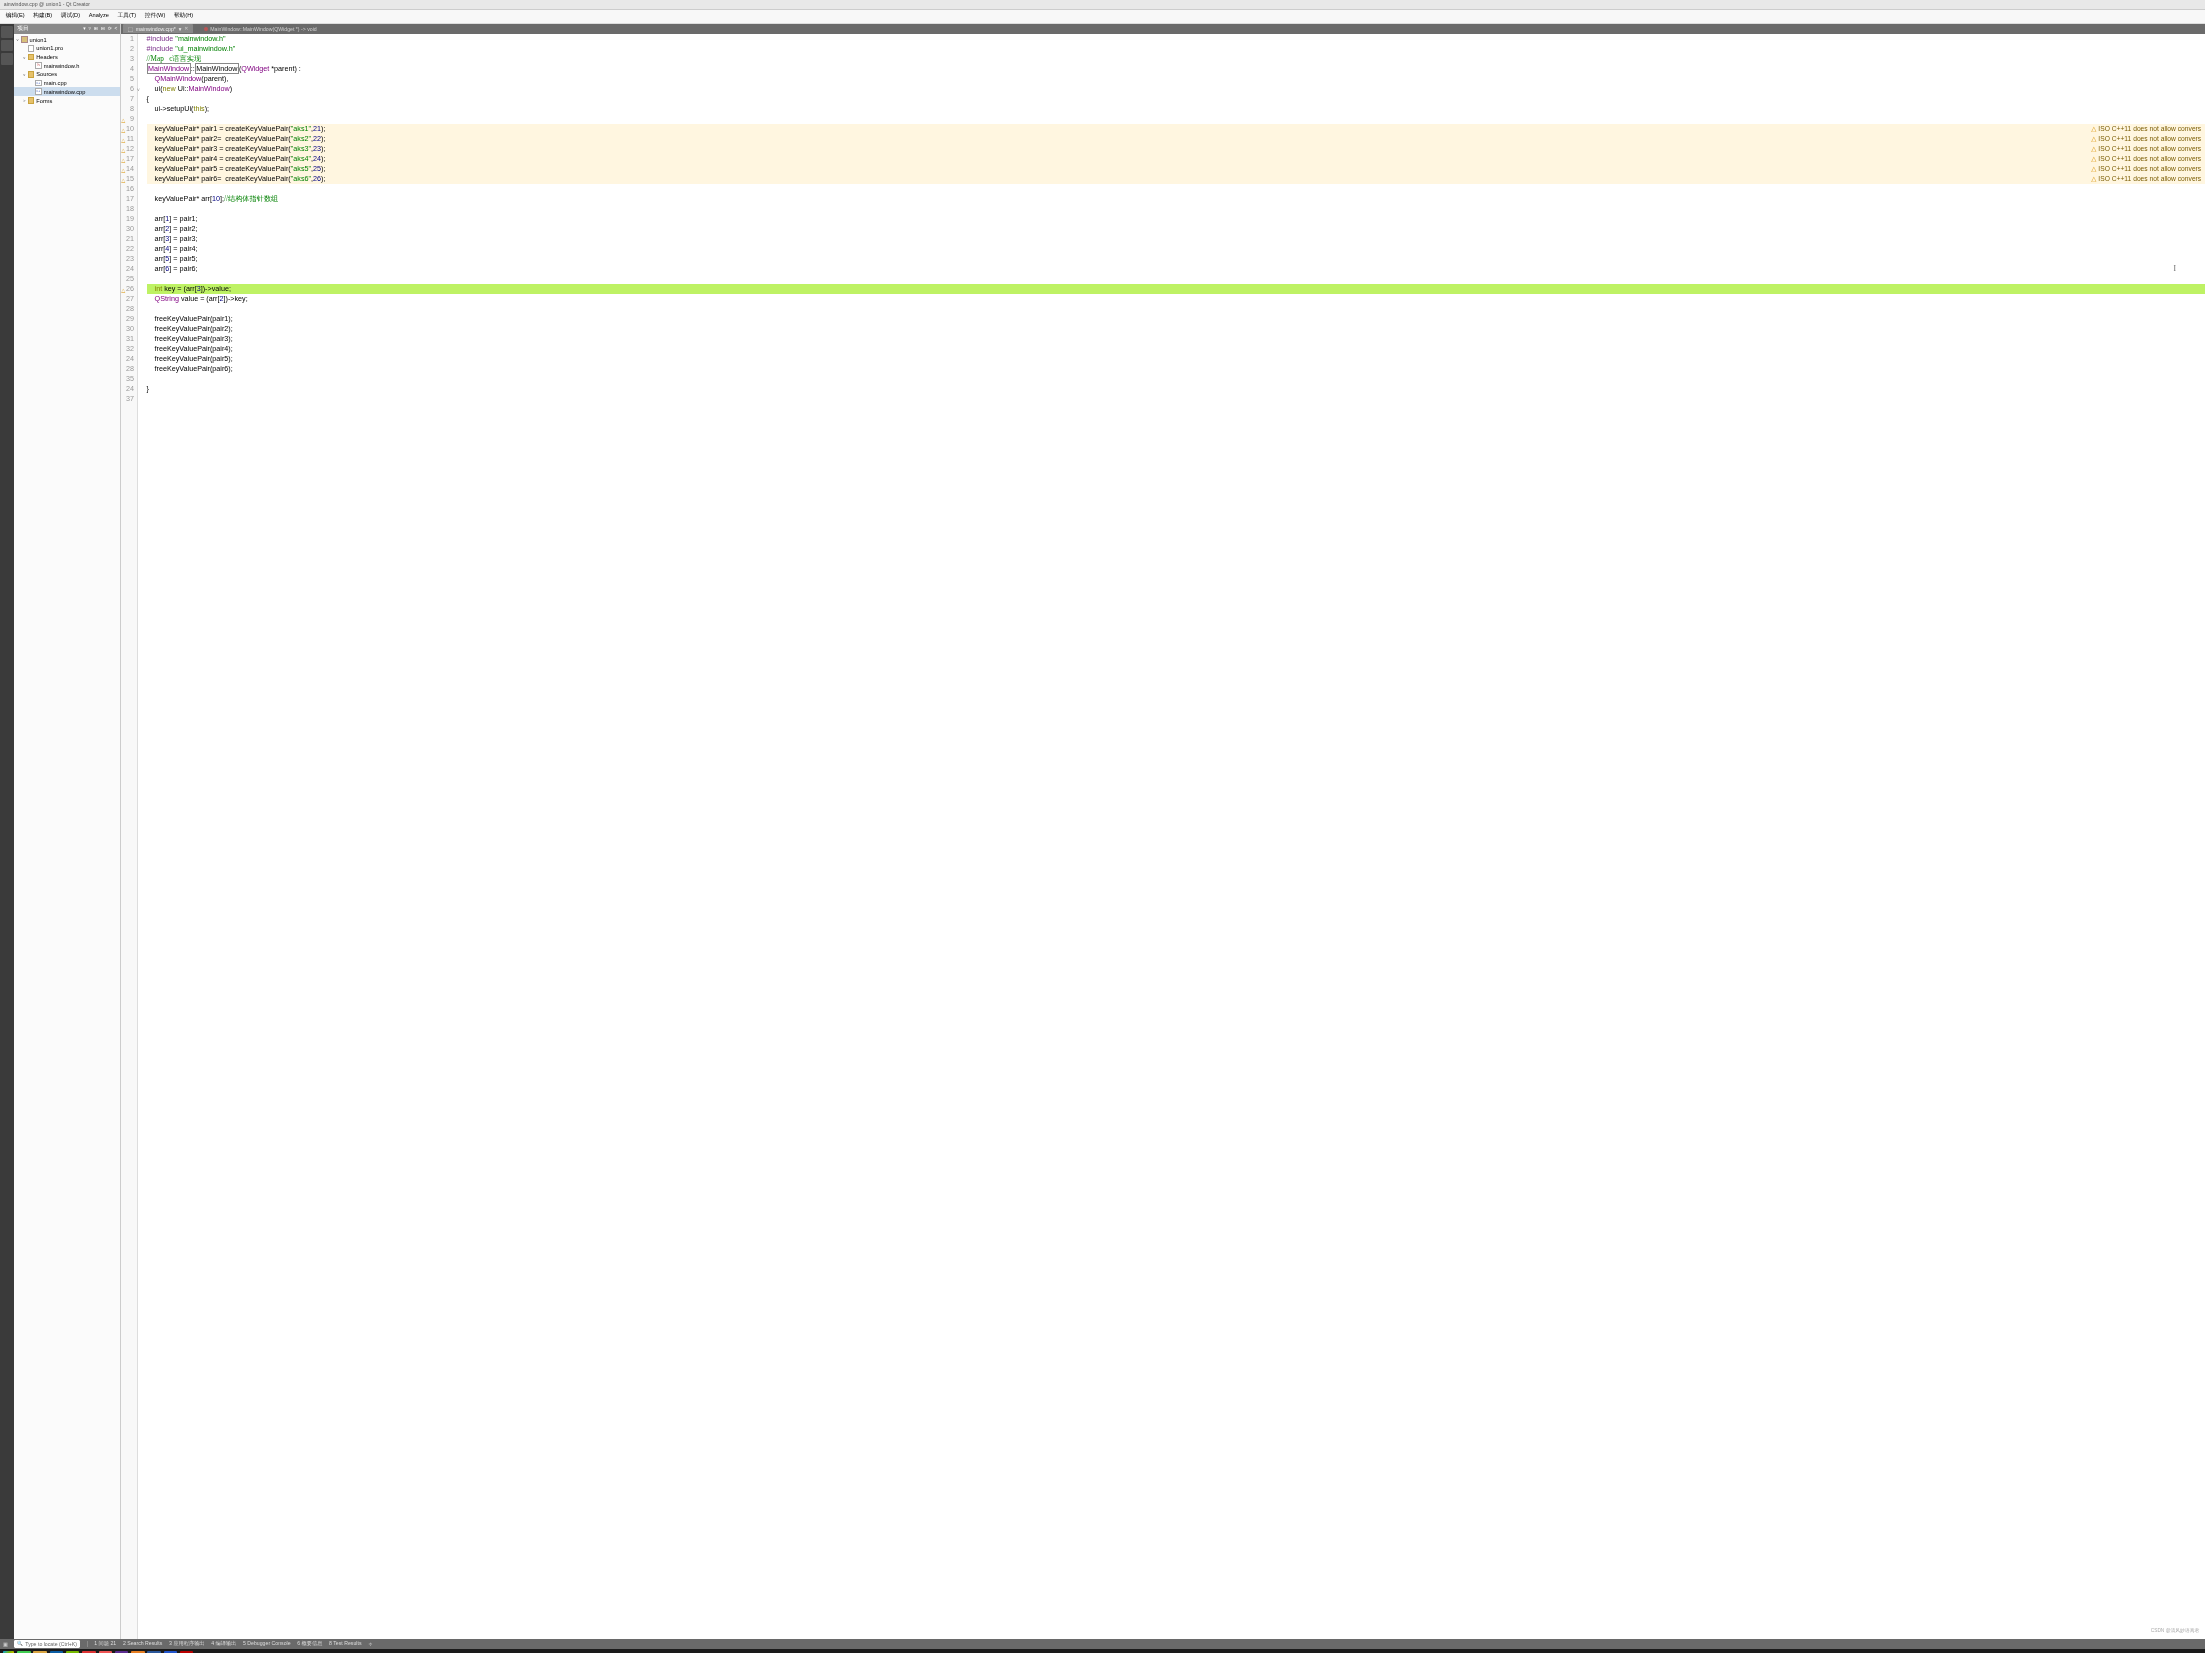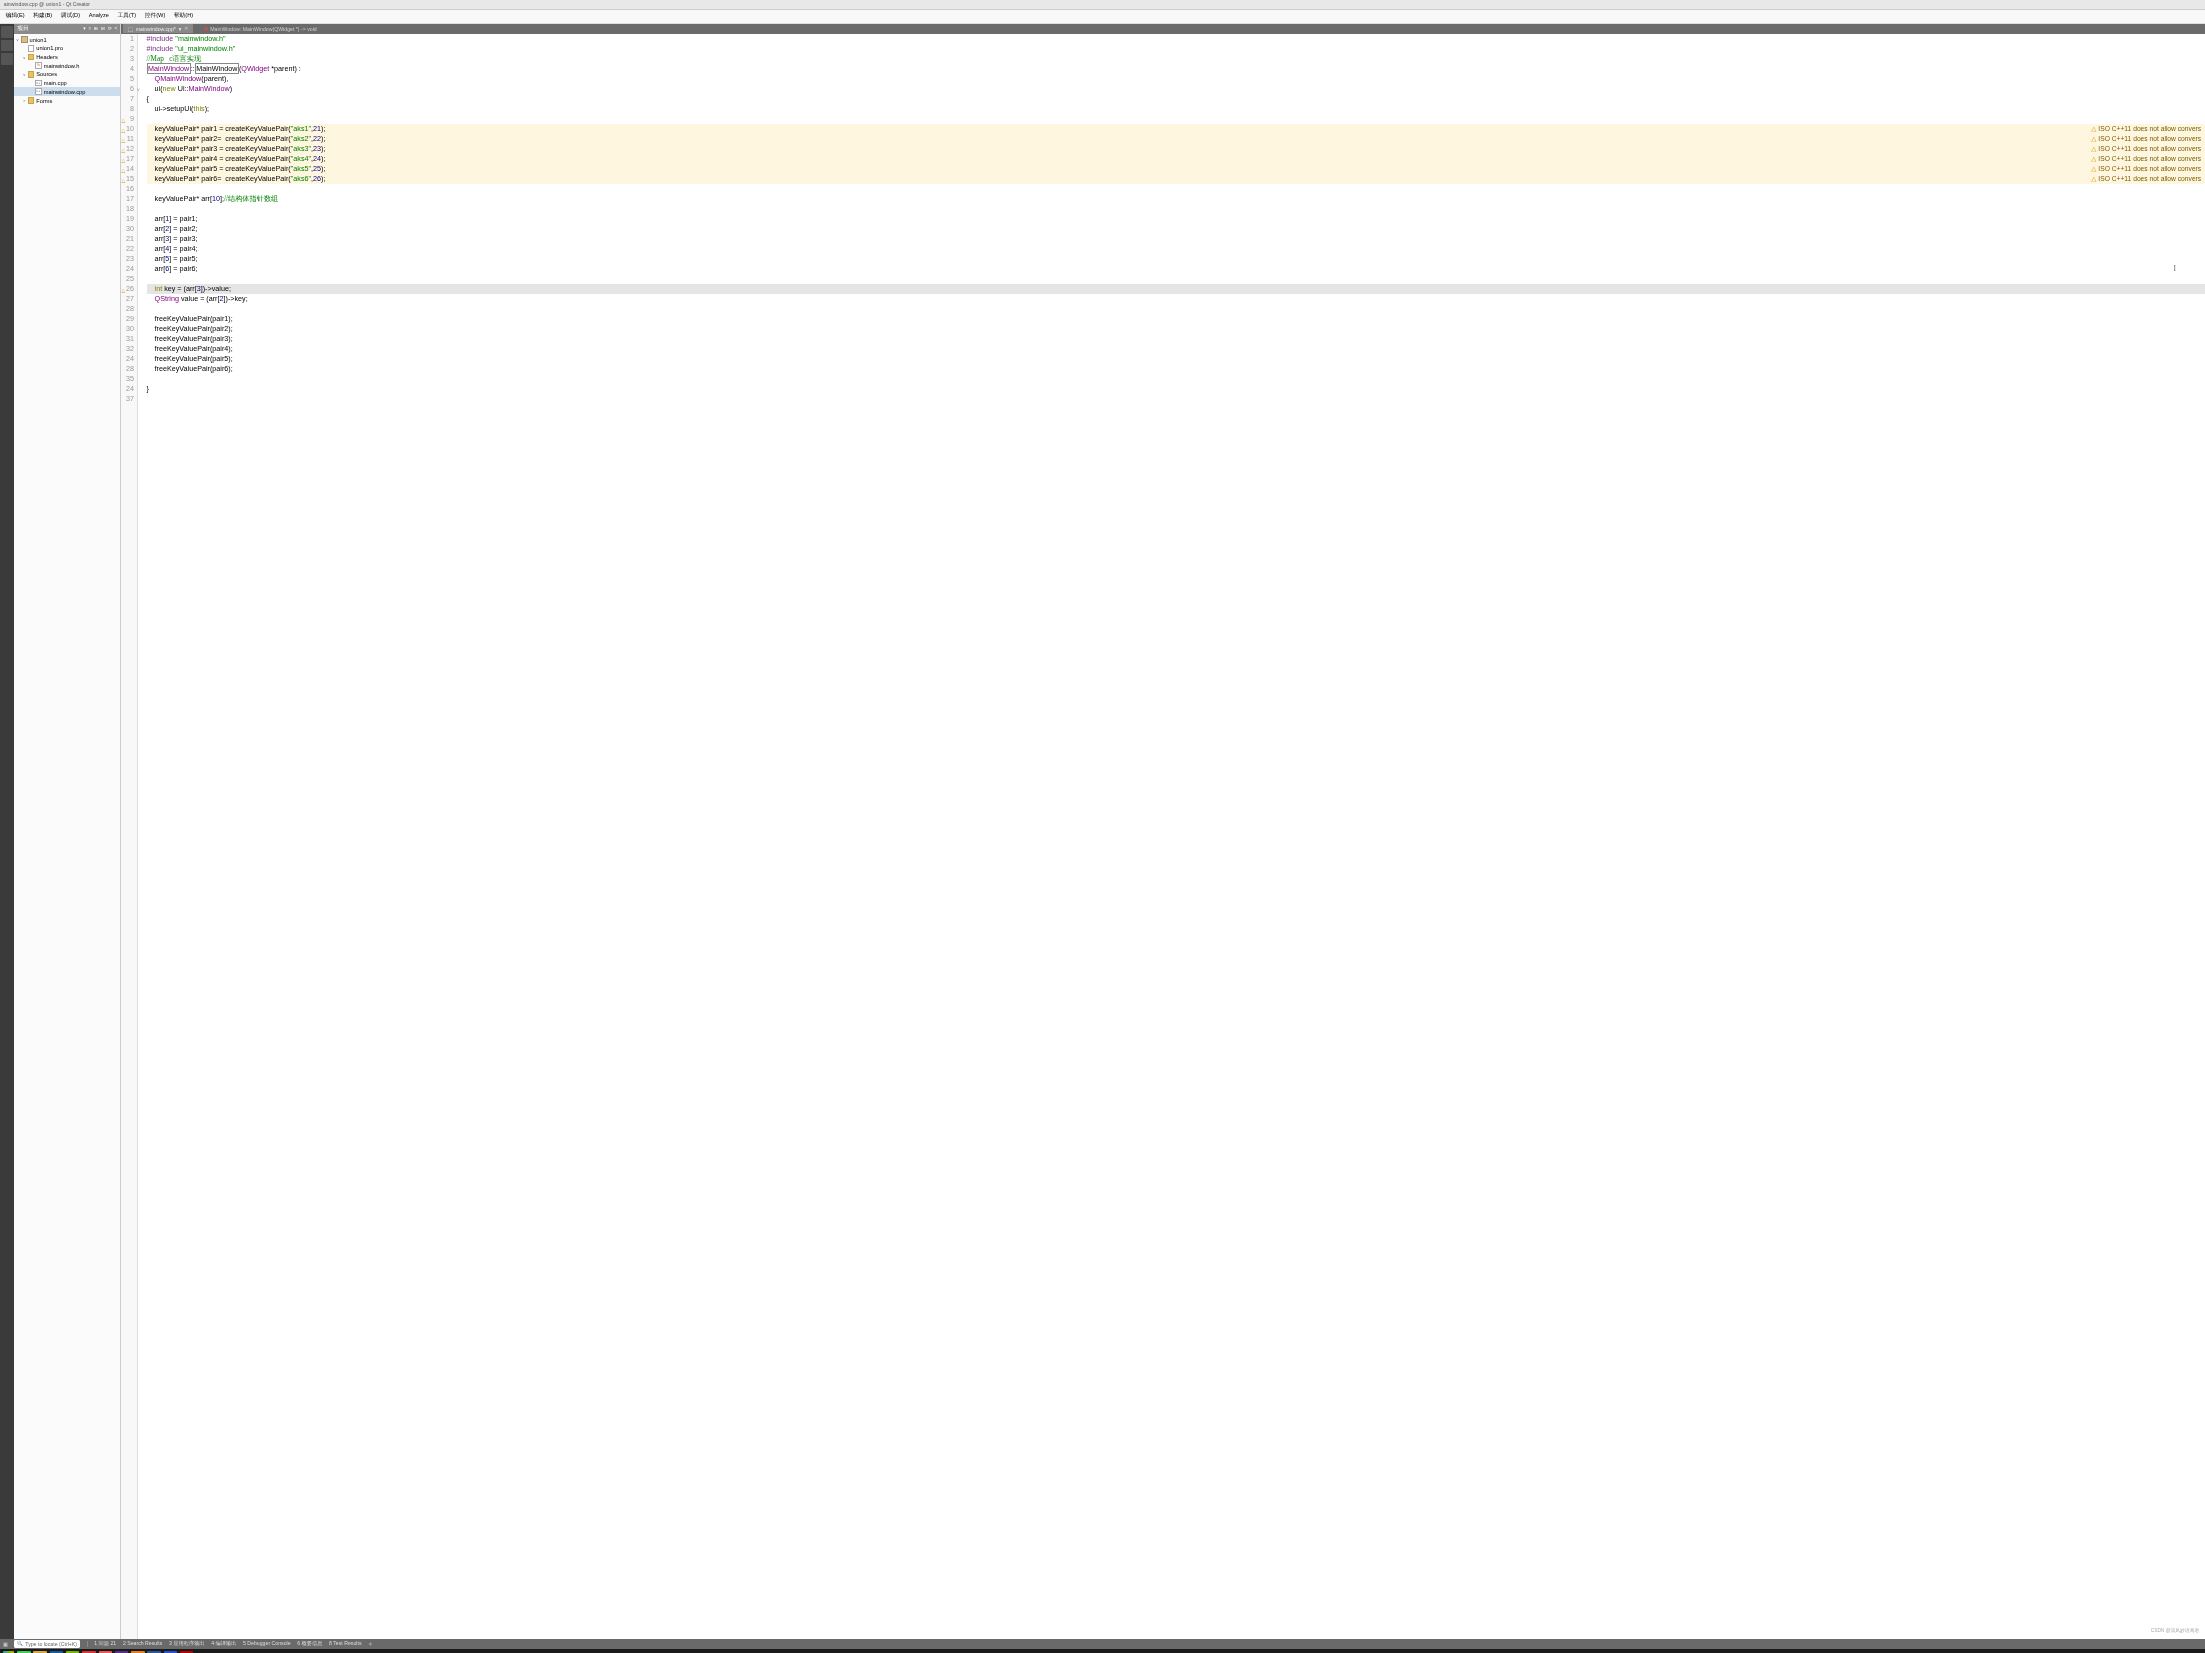--- a/index.html
+++ b/index.html
@@ -40,21 +40,21 @@
 .editor-breadcrumb .dot { width:3.8px; height:3.8px; border-radius:50%; background:#b55; display:inline-block; }
 
 .code-scroll { flex: 1; overflow: auto; display: flex; font-family: "Consolas", "Courier New", monospace; font-size: 7.2px; line-height: 10px; }
 .gutter { background: #f8f8f8; border-right: 0.5px solid #ddd; text-align: right; color: #999; padding: 0 2.9px 0 4.8px; user-select: none; position: relative; }
 .gutter .ln { height: 10px; position: relative; }
 .gutter .ln.warn::before { content: "△"; position: absolute; left: -4.8px; color: #d89000; font-size: 5.2px; top: 1px; }
 .gutter .ln.fold::after { content: "˅"; position: absolute; right: -5.7px; color: #888; font-size: 4.8px; top: 1.9px; }
 .code { flex: 1; padding-left: 8.6px; white-space: pre; position: relative; }
 .code-line { height: 10px; position: relative; }
 .code-line.warnbg { background: #fff6e0; }
-.code-line.curbg { background: #e5e5e5; }
+.code-line.curbg { background: #bef264; }
 .kw { color: #808000; }
 .pp { color: #7a2f8a; }
 .str { color: #008000; }
 .cmt { color: #008000; font-family: Liberation Serif, serif; }
 .num { color: #000080; }
 .type { color: #800080; }
 .fn { color: #000; }
 .mw-box { border: 0.5px solid #888; padding: 0 0.5px; }
 .annot { position: absolute; right: 3.8px; color: #7a5c00; background: #fff6e0; font-size: 6.7px; }
 .annot::before { content: "△ "; color:#d89000; }

